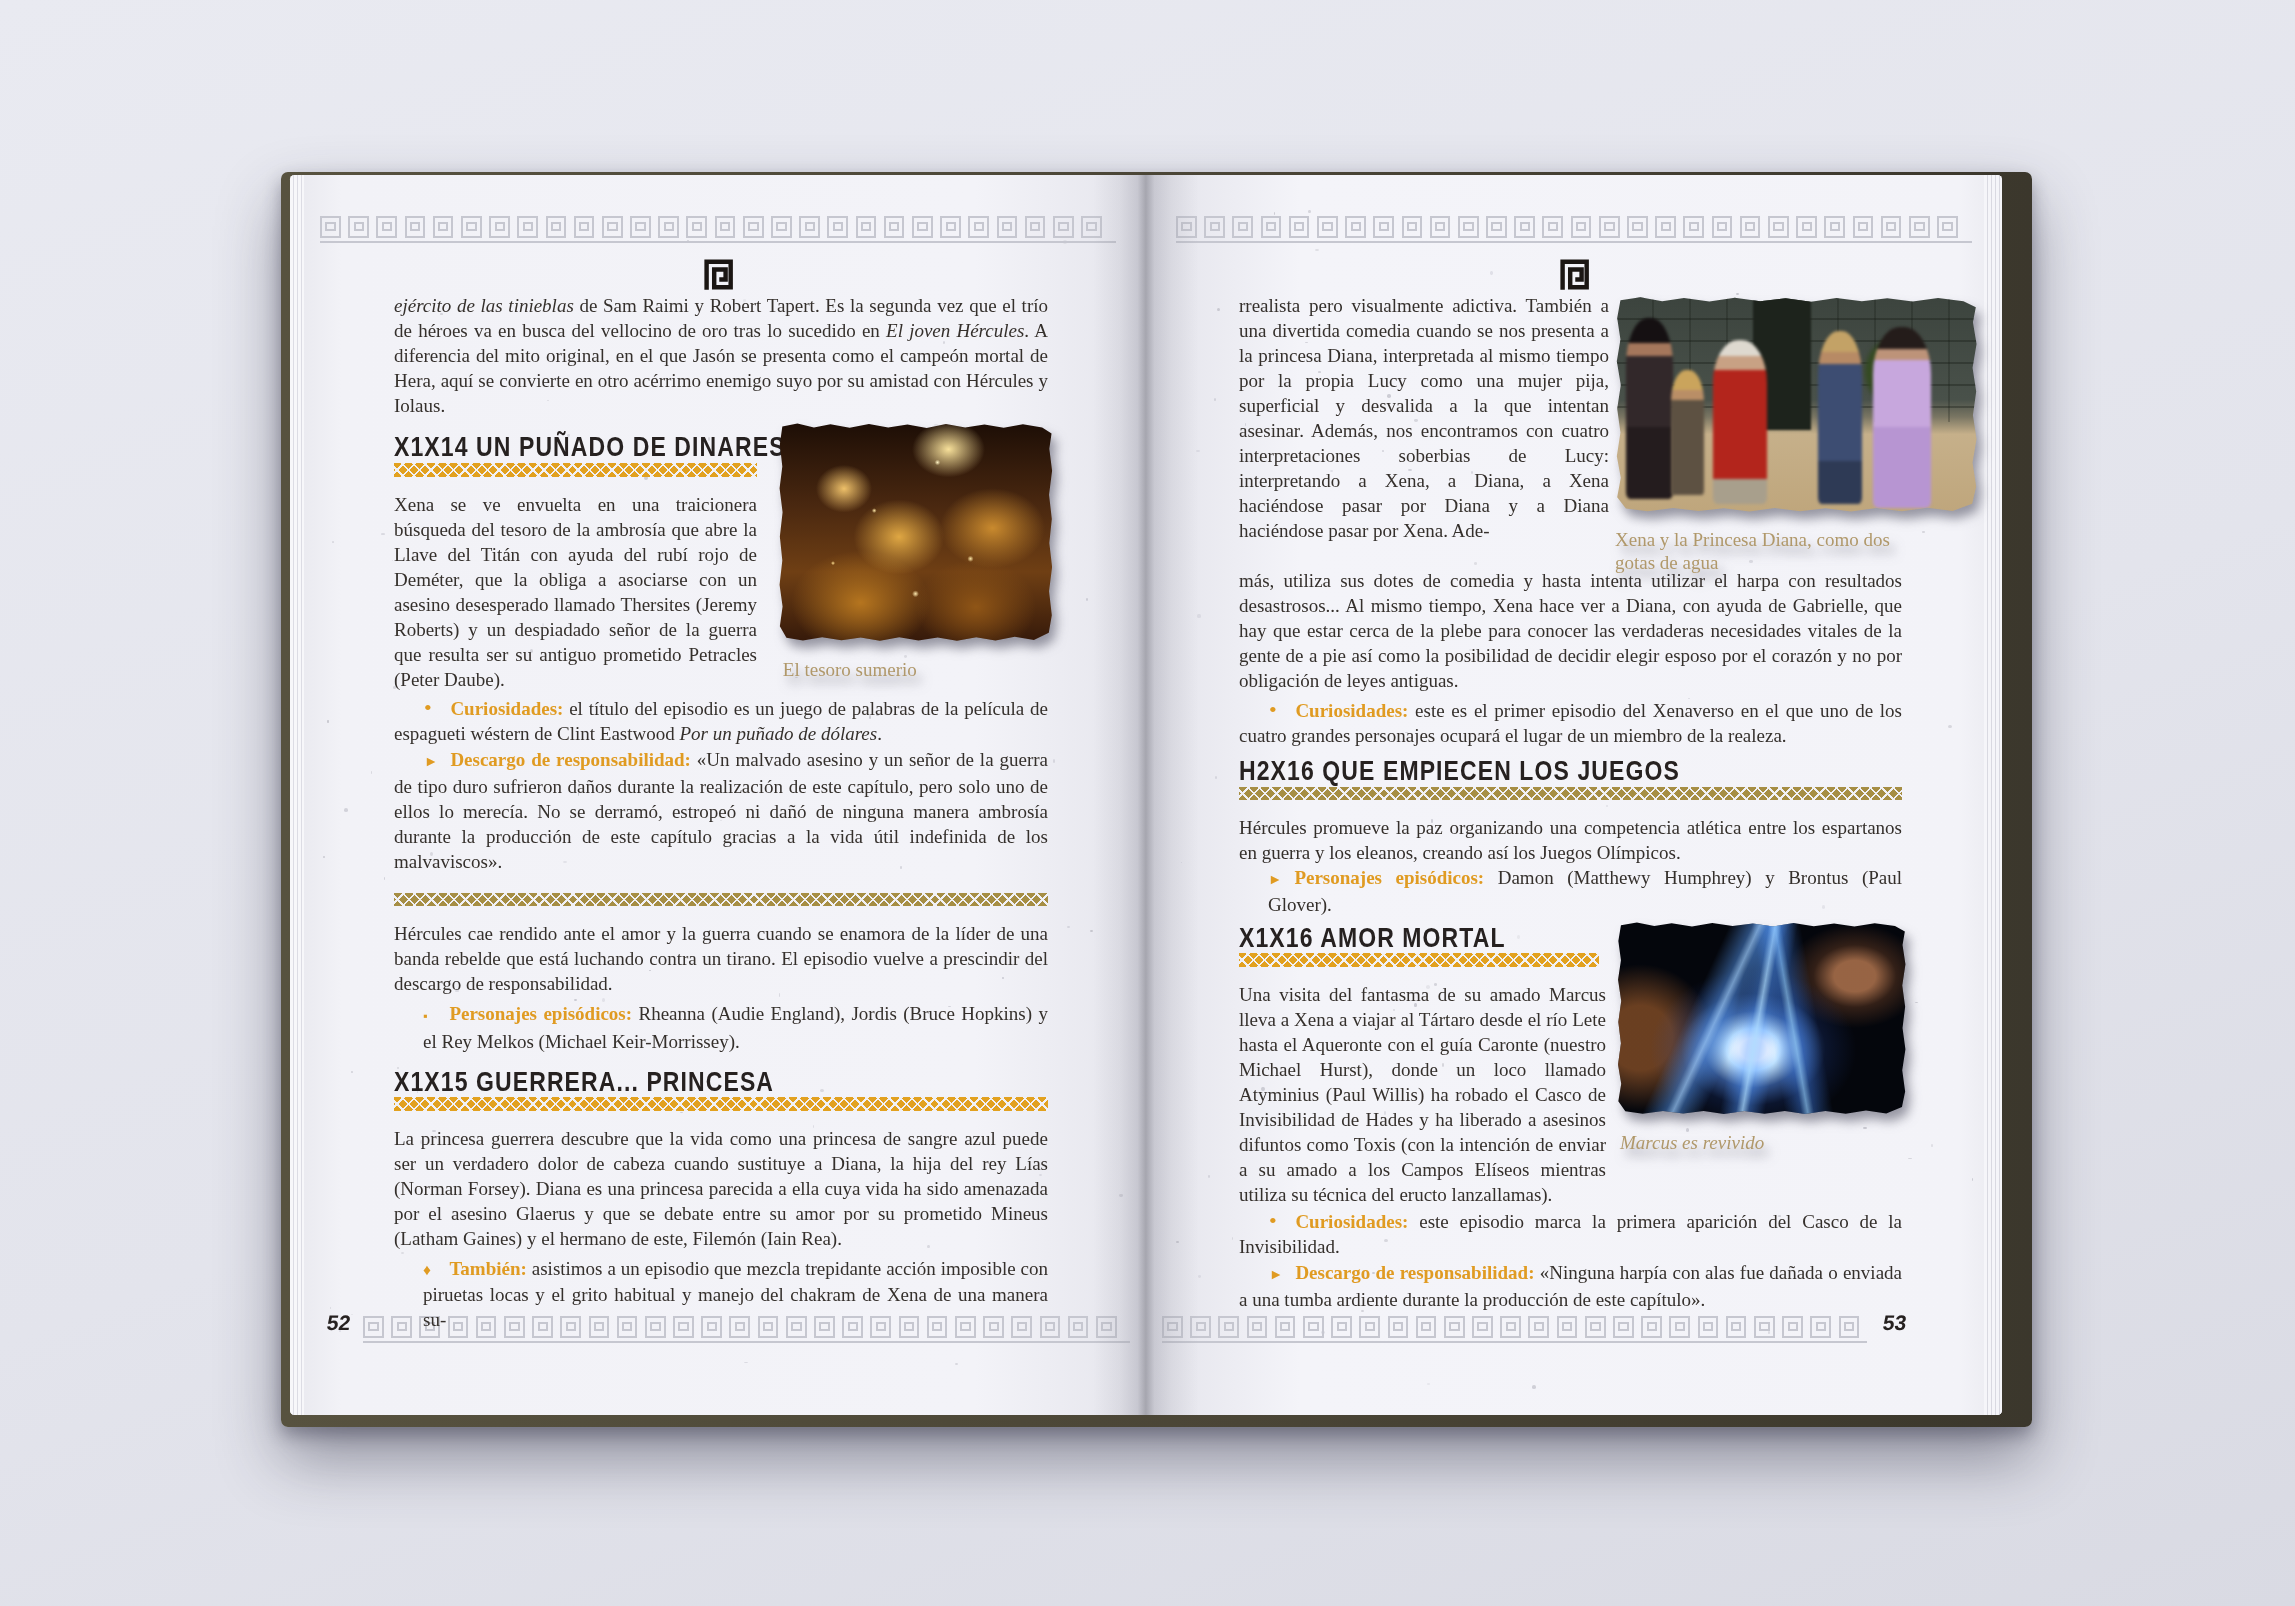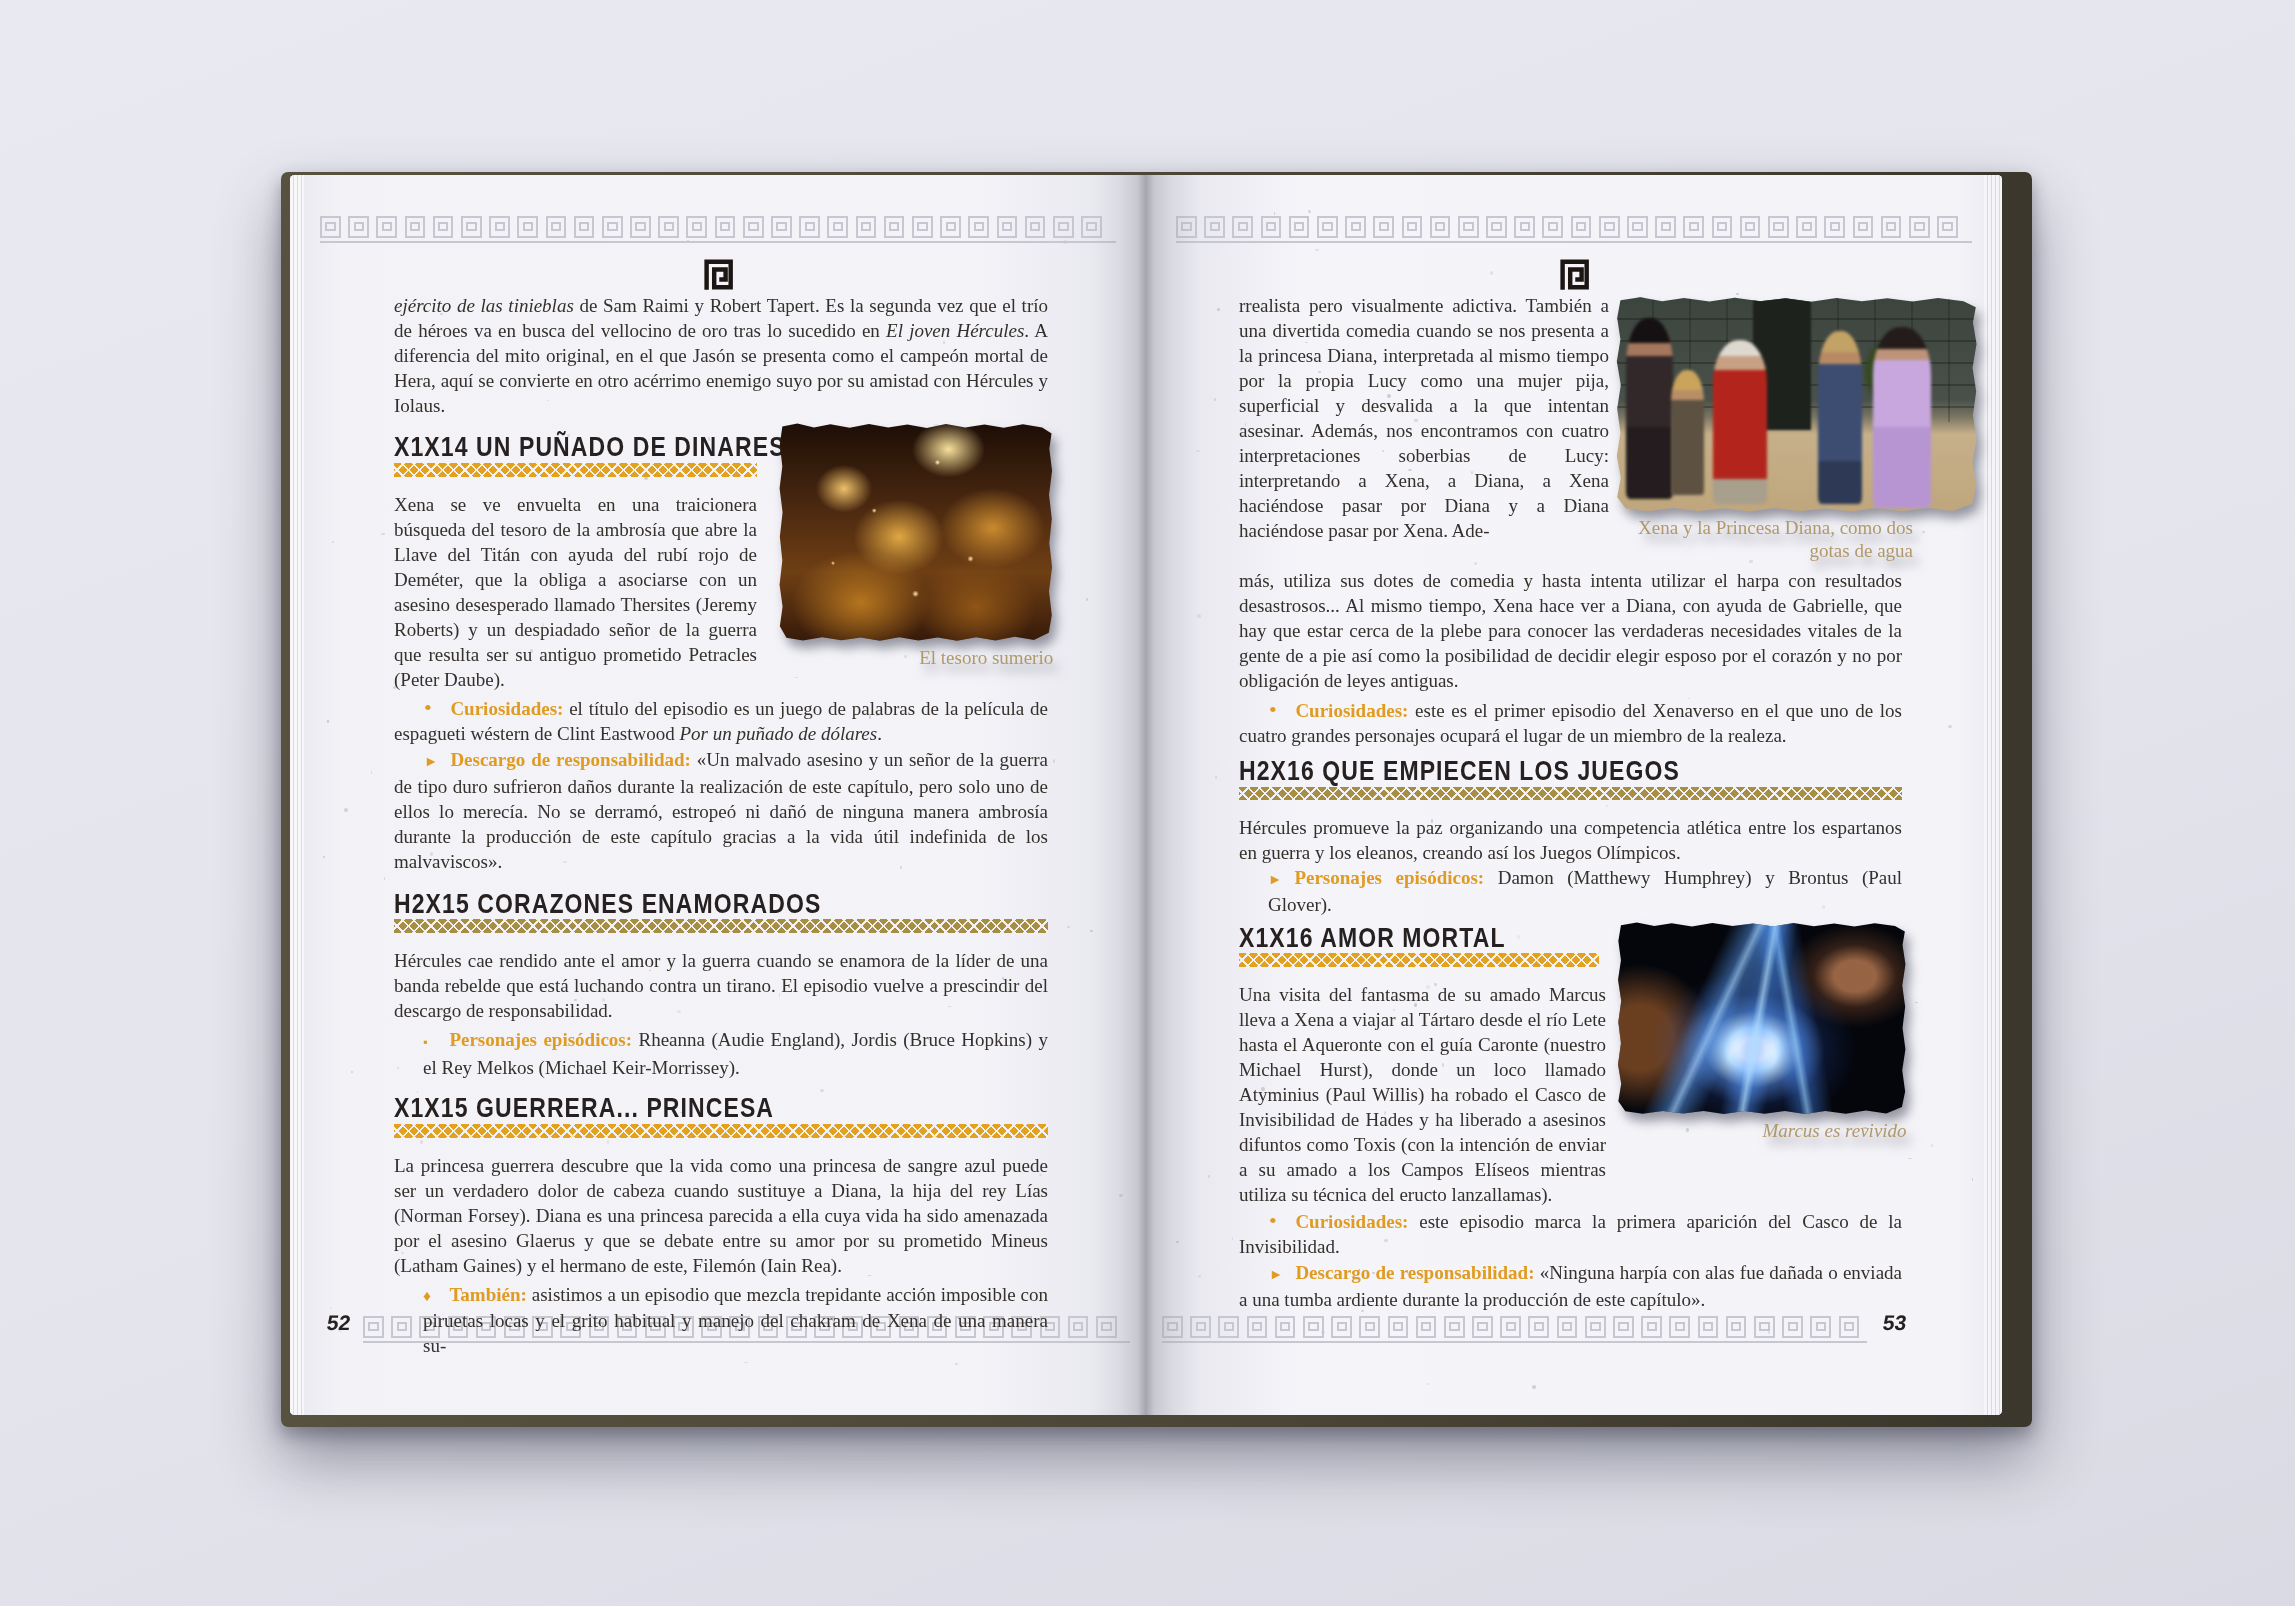--- a/index.html
+++ b/index.html
@@ -82,21 +82,21 @@
   .bullet.block{text-indent:0;padding-left:29px;}
   .mk{display:inline-block;min-width:26.4px;color:#e09b22;text-indent:0;}
   .mk.dot{font-size:22px;line-height:11.5px;}
   .mk.tri{font-size:14.3px;}
   .mk.sq{font-size:12.6px;}
   .mk.dia{font-size:15.5px;}
   .blabel{color:#e09b22;font-weight:700;}
 
   .imgwrap{position:absolute;filter:drop-shadow(5.7px 8px 5.2px rgba(75,75,92,.55));}
   .torn{clip-path:polygon(1.5% 1.8%,7% .4%,13% 2.2%,19% .8%,26% 2.4%,33% .6%,40% 2.2%,47% .9%,54% 2.5%,61% .7%,68% 2.3%,75% .9%,82% 2.4%,89% .8%,96% 2.2%,99.4% 5%,98.6% 12%,99.6% 22%,98.5% 33%,99.5% 44%,98.6% 55%,99.6% 66%,98.5% 77%,99.5% 88%,98.4% 96%,93% 99.3%,86% 97.8%,79% 99.5%,72% 98%,65% 99.6%,58% 98.1%,51% 99.5%,44% 98%,37% 99.6%,30% 98.1%,23% 99.4%,16% 98%,9% 99.5%,3% 98.2%,.6% 93%,1.6% 84%,.5% 74%,1.5% 63%,.6% 52%,1.6% 41%,.5% 30%,1.5% 20%,.6% 10%);}
-  .caption{font-size:19px;line-height:23px;color:#b0986a;margin-top:4px;text-align:right;text-indent:0;}
+  .caption{font-size:19px;line-height:23px;color:#b0986a;margin-top:16px;text-align:left;text-indent:0;}
 
   .img-treasure{right:-5.2px;top:-69px;width:275px;}
   .ph-treasure{width:275px;height:219px;position:relative;
     background:
       radial-gradient(52px 40px at 62% 12%,#f7e09a,rgba(247,224,154,0) 70%),
       radial-gradient(40px 34px at 24% 30%,#eec069,rgba(238,192,105,0) 70%),
       radial-gradient(63px 52px at 44% 52%,#dfa743,rgba(223,167,67,0) 72%),
       radial-gradient(75px 57px at 78% 48%,#c98a2e,rgba(201,138,46,0) 70%),
       radial-gradient(92px 69px at 30% 82%,#b5751f,rgba(181,117,31,0) 75%),
       radial-gradient(80px 63px at 72% 84%,#8f5516,rgba(143,85,22,0) 75%),
@@ -295,21 +295,20 @@
             <div class="torn ph-treasure"></div>
             <div class="caption" style="margin-left:4.6px;">El tesoro sumerio</div>
           </div>
           <p class="narrow">Xena se ve envuelta en una traicionera búsqueda del tesoro de la ambrosía que abre la Llave del Titán con ayuda del rubí rojo de Deméter, que la obliga a asociarse con un asesino desesperado llamado Thersites (Jeremy Roberts) y un despiadado señor de la guerra que resulta ser su antiguo prometido Petracles (Peter Daube).</p>
         </div>
         <p class="bullet"><span class="mk dot">•</span><span class="blabel">Curiosidades:</span><span> el título del episodio es un juego de palabras de la película de espagueti wéstern de Clint Eastwood </span><span class="it">Por un puñado de dólares</span><span>.</span></p>
         <p class="bullet tight"><span class="mk tri">►</span><span class="blabel">Descargo de responsabilidad:</span><span> «Un malvado asesino y un señor de la guerra de tipo duro sufrieron daños durante la realización de este capítulo, pero solo uno de ellos lo merecía. No se derramó, estropeó ni dañó de ninguna manera ambrosía durante la producción de este capítulo gracias a la vida útil indefinida de los malvaviscos».</span></p>
       </div>
 
       <div class="sec2">
-        <div class="hrow"><h2 class="ep">H2X15 CORAZONES ENAMORADOS</h2></div>
         <div class="bar olive"></div>
         <p>Hércules cae rendido ante el amor y la guerra cuando se enamora de la líder de una banda rebelde que está luchando contra un tirano. El episodio vuelve a prescindir del descargo de responsabilidad.</p>
         <p class="bullet block"><span class="mk sq">▪</span><span class="blabel">Personajes episódicos:</span><span> Rheanna (Audie England), Jordis (Bruce Hopkins) y el Rey Melkos (Michael Keir-Morrissey).</span></p>
       </div>
 
       <div class="sec3">
         <div class="hrow"><h2 class="ep">X1X15 GUERRERA... PRINCESA</h2></div>
         <div class="bar orange"></div>
         <p>La princesa guerrera descubre que la vida como una princesa de sangre azul puede ser un verdadero dolor de cabeza cuando sustituye a Diana, la hija del rey Lías (Norman Forsey). Diana es una princesa parecida a ella cuya vida ha sido amenazada por el asesino Glaerus y que se debate entre su amor por su prometido Mineus (Latham Gaines) y el hermano de este, Filemón (Iain Rea).</p>
         <p class="bullet block"><span class="mk dia">♦</span><span class="blabel">También:</span><span> asistimos a un episodio que mezcla trepidante acción imposible con piruetas locas y el grito habitual y manejo del chakram de Xena de una manera su-</span></p>

